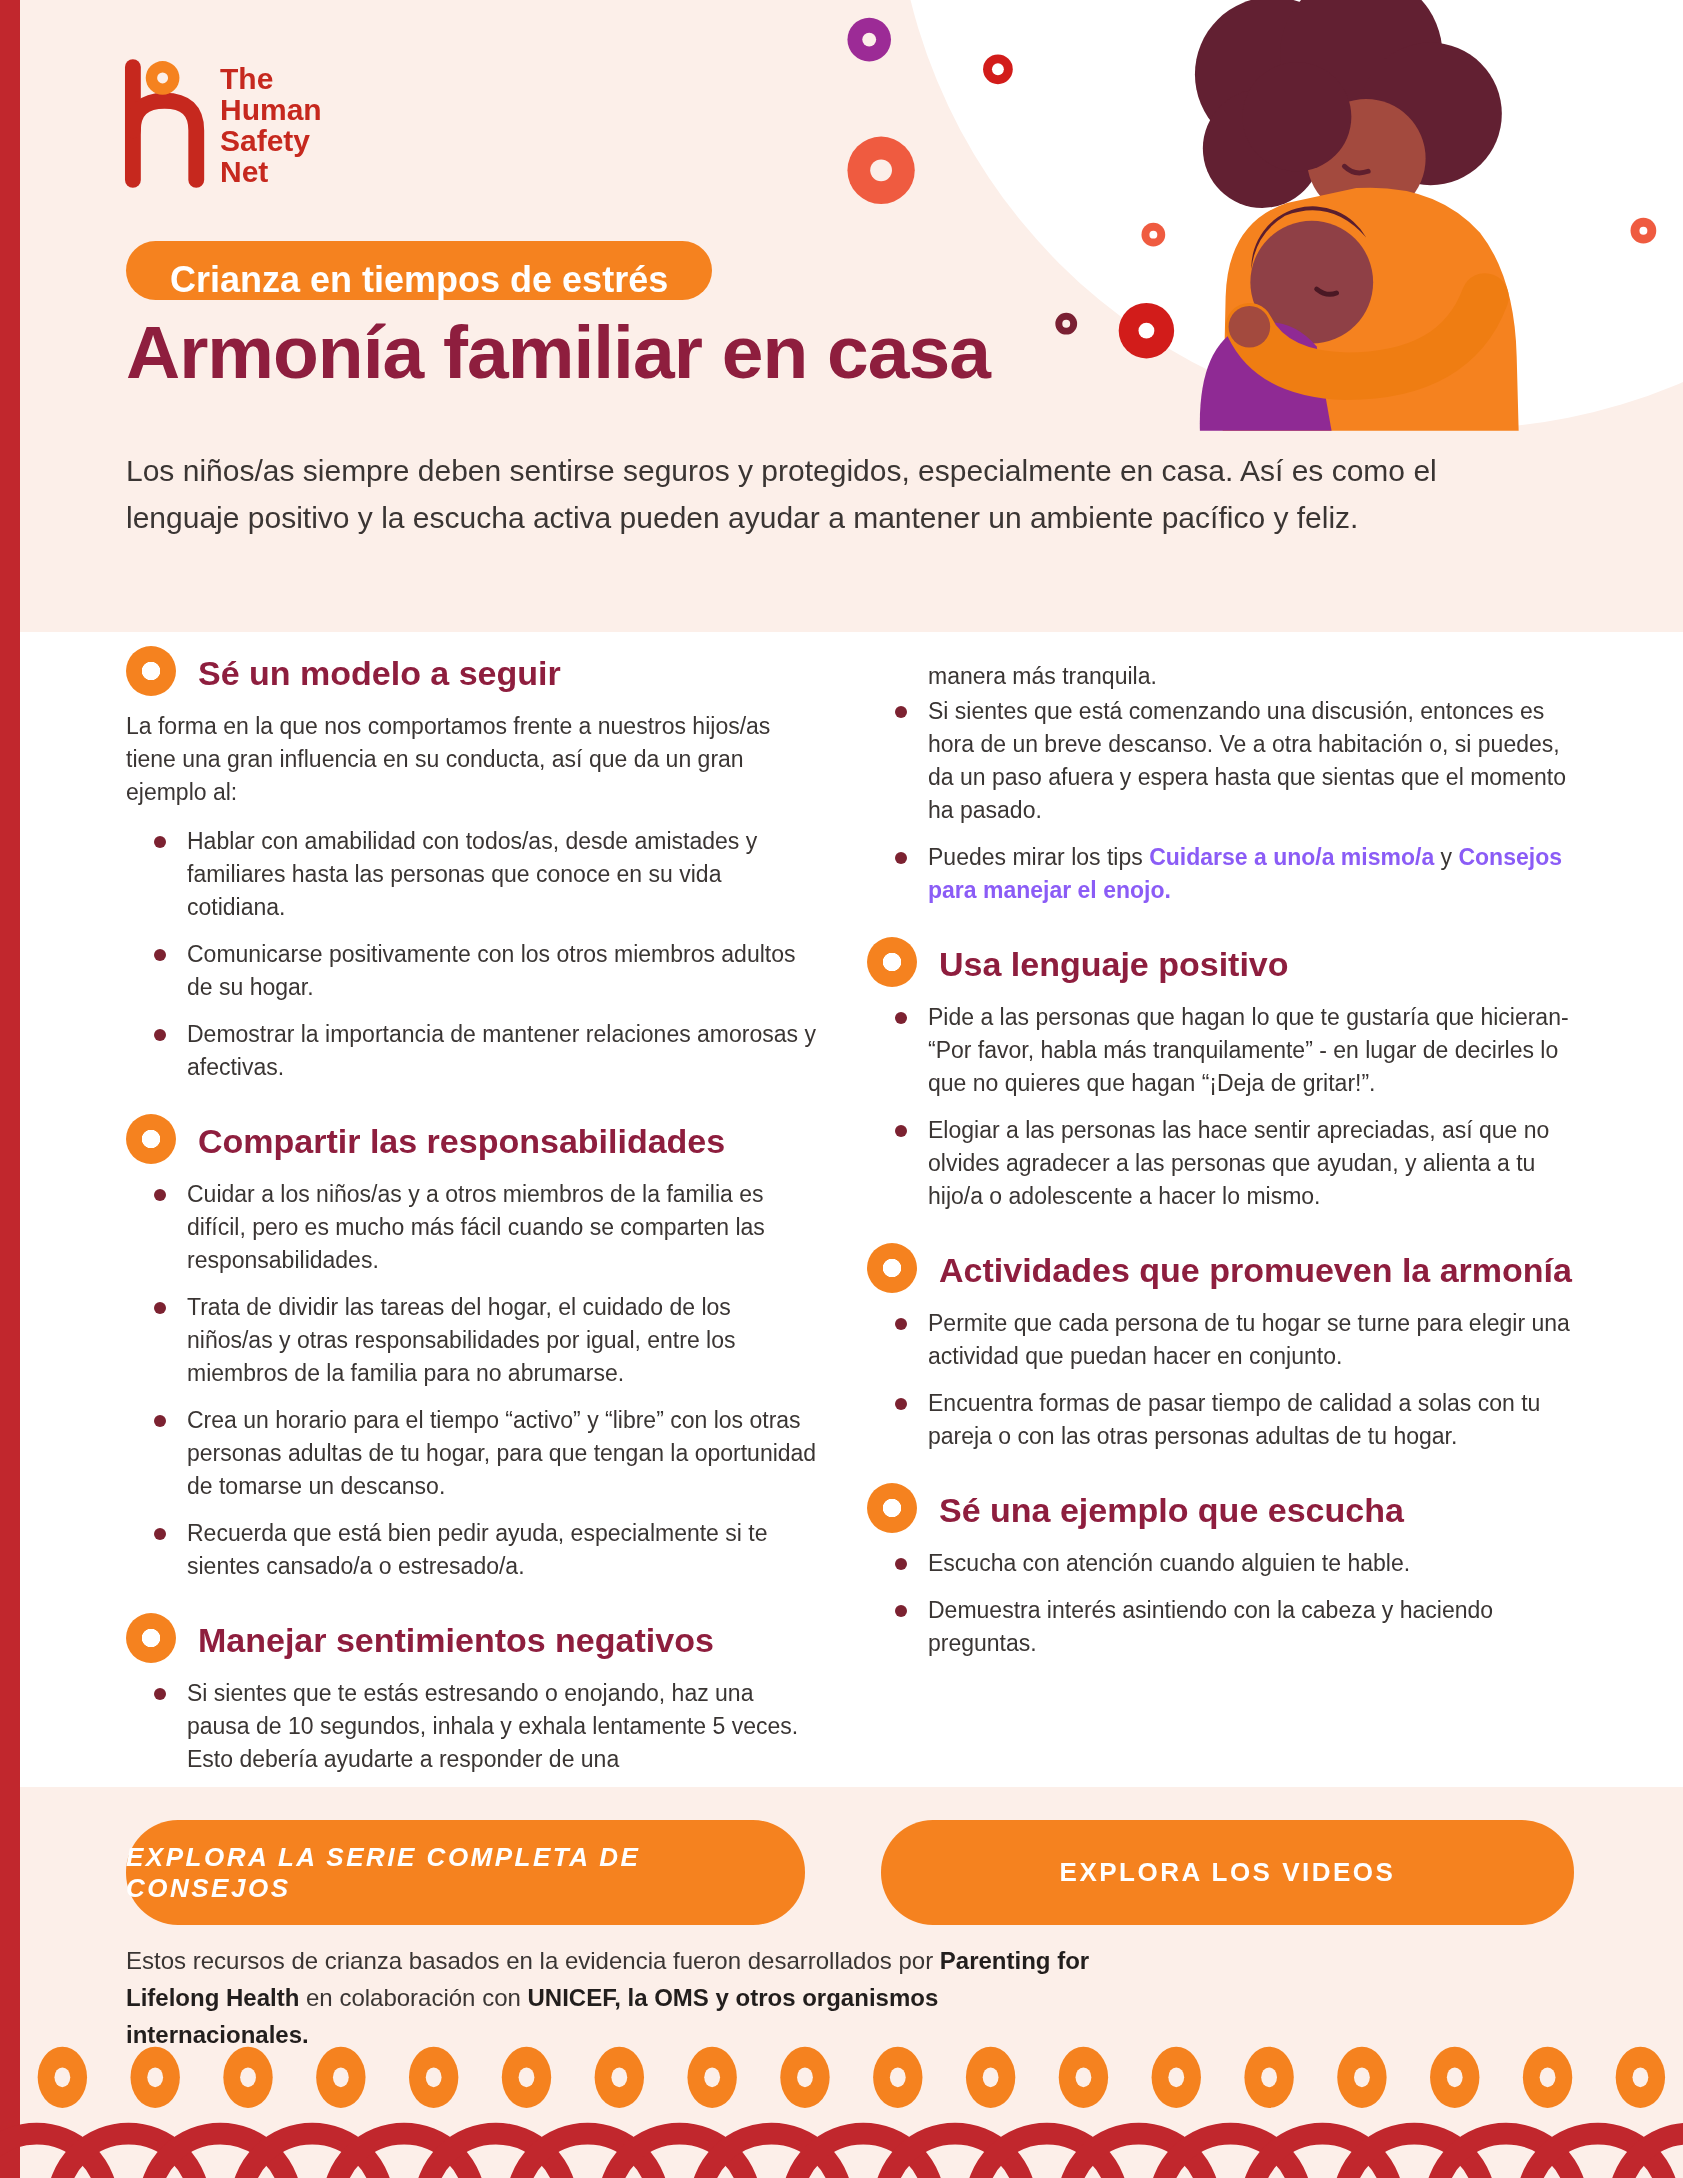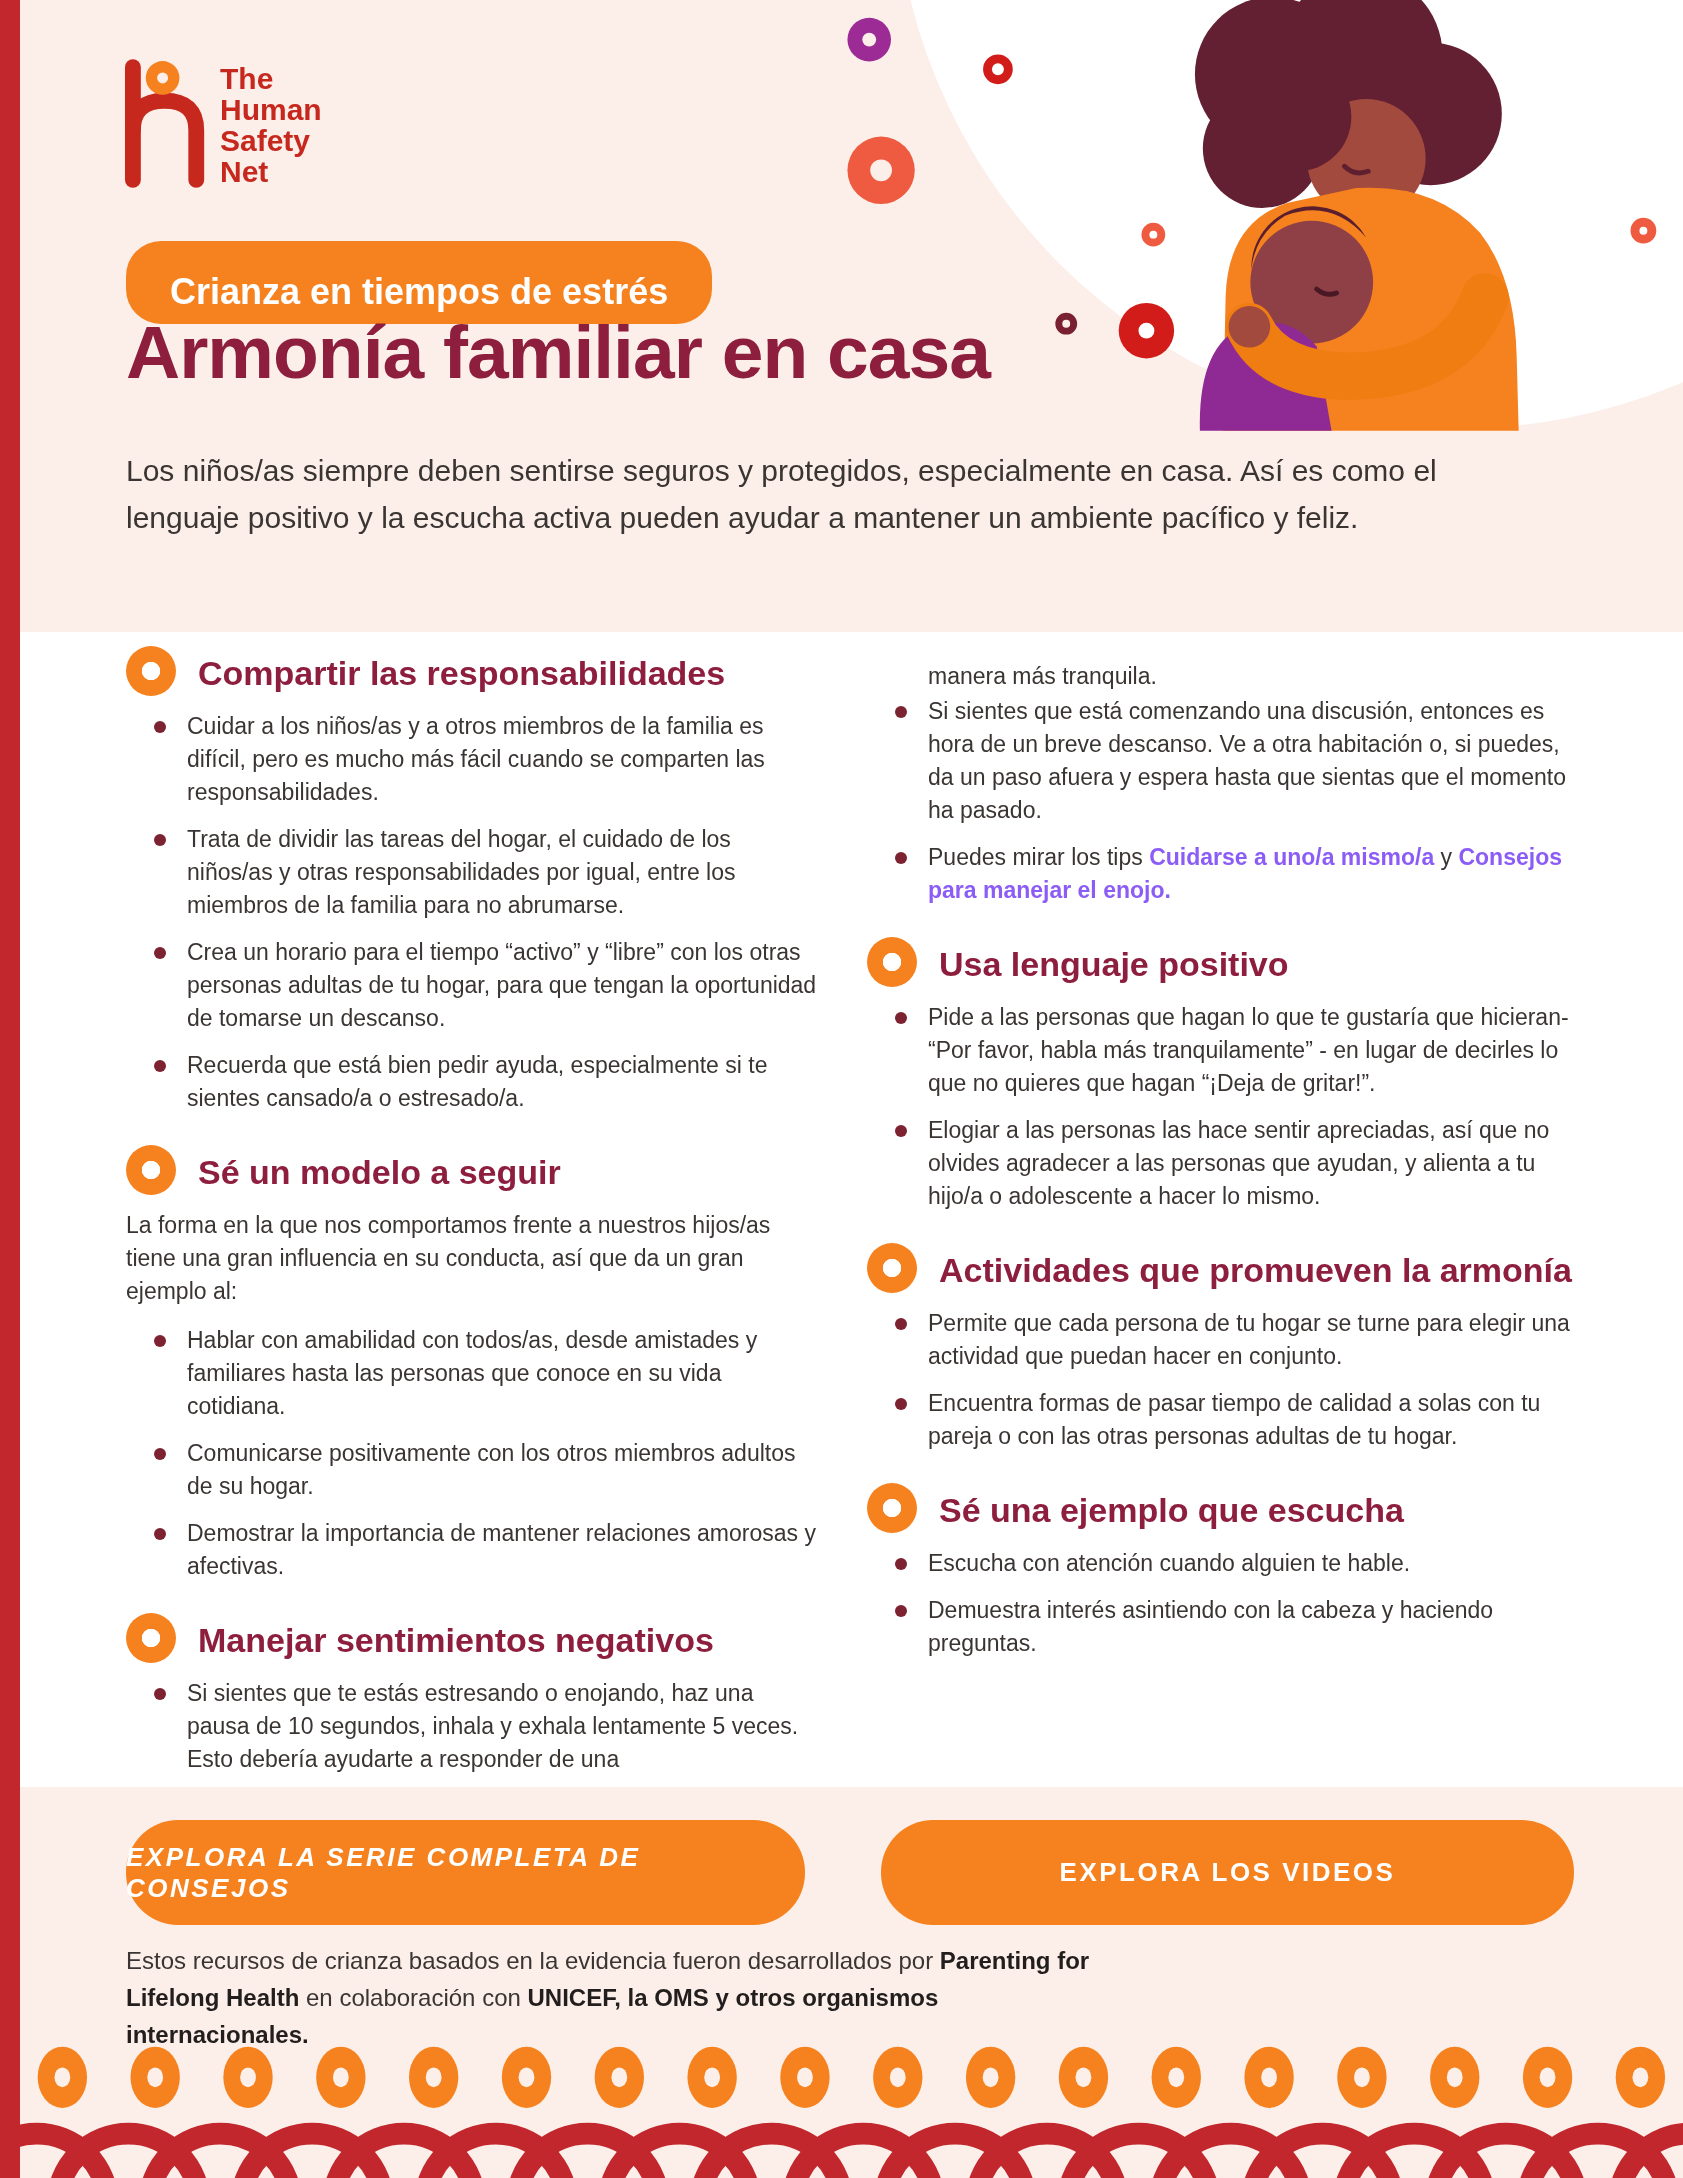--- a/index.html
+++ b/index.html
@@ -6,21 +6,21 @@
   .page{position:relative;width:1683px;height:2178px;background:#fcefe9;overflow:hidden;
         font-family:"Liberation Sans","DejaVu Sans",sans-serif;}
   .deco-top{position:absolute;left:0;top:0;width:1683px;height:693px;}
   .band{position:absolute;left:0;top:632px;width:1683px;height:1155px;background:#ffffff;}
   .strip{position:absolute;left:0;top:0;width:20px;height:2178px;background:#c1272d;}
 
   .logo{position:absolute;left:123px;top:53px;}
   .logo-mark{position:absolute;left:0;top:0;}
   .logo-text{position:absolute;left:97px;top:10px;color:#c6281e;font-size:30px;line-height:31px;font-weight:bold;}
 
-  .badge{position:absolute;left:126px;top:241px;height:51px;line-height:69px;padding:16px 44px;
+  .badge{position:absolute;left:126px;top:241px;height:51px;line-height:69px;padding:4px 44px;
          background:#f5821f;color:#ffffff;font-size:36px;font-weight:bold;border-radius:35px;}
   .title{position:absolute;left:126px;top:309px;margin:0;color:#8e1e3e;font-size:75px;
          font-weight:bold;letter-spacing:-1px;}
   .intro{position:absolute;left:126px;top:447px;width:1386px;margin:0;color:#3a3533;
          font-size:30px;line-height:47px;}
 
   .col{position:absolute;top:632px;padding-top:14px;color:#3a3533;font-size:23px;line-height:33px;}
   .col-left{left:126px;width:693px;}
   .col-right{left:867px;width:709px;}
   .sec-head{font-size:34px;font-weight:bold;color:#8e1e3e;line-height:1.3;margin:30px 0 14px;}
@@ -122,35 +122,35 @@
       <div>Net</div>
     </div>
   </div>
 
   <div class="badge">Crianza en tiempos de estrés</div>
   <h1 class="title">Armonía familiar en casa</h1>
   <p class="intro">Los niños/as siempre deben sentirse seguros y protegidos, especialmente en casa. Así es como el lenguaje positivo y la escucha activa pueden ayudar a mantener un ambiente pacífico y feliz.</p>
 
   <div class="col col-left" id="col-left">
       <div class="section">
+        <div class="sec-head"><span class="donut"></span><span>Sé un modelo a seguir</span></div>
+        <p class="lead">La forma en la que nos comportamos frente a nuestros hijos/as tiene una gran influencia en su conducta, así que da un gran ejemplo al:</p>
+        <ul>
+          <li><span>Hablar con amabilidad con todos/as, desde amistades y familiares hasta las personas que conoce en su vida cotidiana.</span></li>
+          <li><span>Comunicarse positivamente con los otros miembros adultos de su hogar.</span></li>
+          <li><span>Demostrar la importancia de mantener relaciones amorosas y afectivas.</span></li>
+        </ul>
+      </div>
+      <div class="section">
         <div class="sec-head"><span class="donut"></span><span>Compartir las responsabilidades</span></div>
         <ul>
           <li><span>Cuidar a los niños/as y a otros miembros de la familia es difícil, pero es mucho más fácil cuando se comparten las responsabilidades.</span></li>
           <li><span>Trata de dividir las tareas del hogar, el cuidado de los niños/as y otras responsabilidades por igual, entre los miembros de la familia para no abrumarse.</span></li>
           <li><span>Crea un horario para el tiempo “activo” y “libre” con los otras personas adultas de tu hogar, para que tengan la oportunidad de tomarse un descanso.</span></li>
           <li><span>Recuerda que está bien pedir ayuda, especialmente si te sientes cansado/a o estresado/a.</span></li>
-        </ul>
-      </div>
-      <div class="section">
-        <div class="sec-head"><span class="donut"></span><span>Sé un modelo a seguir</span></div>
-        <p class="lead">La forma en la que nos comportamos frente a nuestros hijos/as tiene una gran influencia en su conducta, así que da un gran ejemplo al:</p>
-        <ul>
-          <li><span>Hablar con amabilidad con todos/as, desde amistades y familiares hasta las personas que conoce en su vida cotidiana.</span></li>
-          <li><span>Comunicarse positivamente con los otros miembros adultos de su hogar.</span></li>
-          <li><span>Demostrar la importancia de mantener relaciones amorosas y afectivas.</span></li>
         </ul>
       </div>
       <div class="section">
         <div class="sec-head"><span class="donut"></span><span>Manejar sentimientos negativos</span></div>
         <ul>
           <li><span>Si sientes que te estás estresando o enojando, haz una pausa de 10 segundos, inhala y exhala lentamente 5 veces. Esto debería ayudarte a responder de una</span></li>
         </ul>
       </div>
     </div>
   <div class="col col-right" id="col-right">

